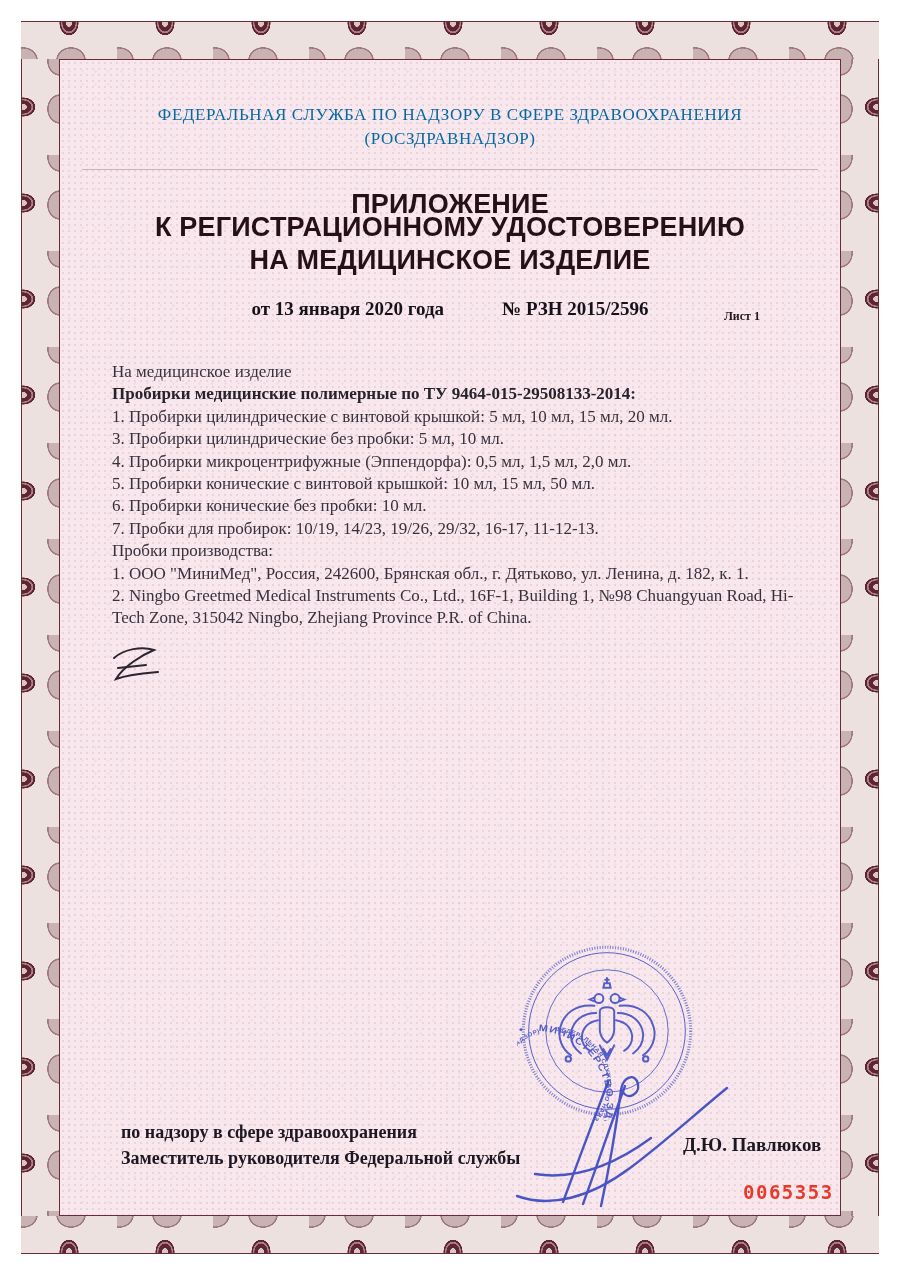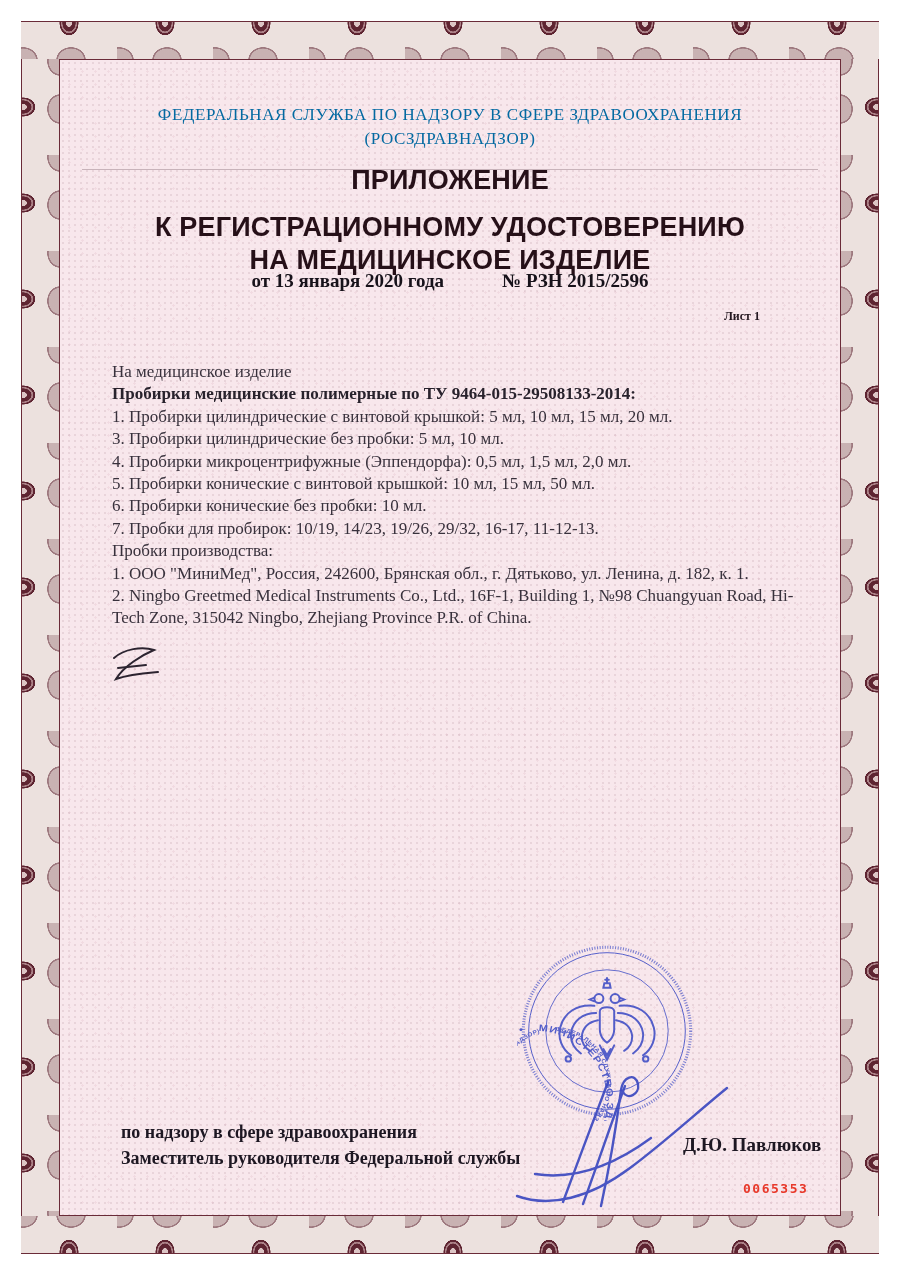--- a/index.html
+++ b/index.html
@@ -49,44 +49,44 @@
     color:#0369a1;font-size:17px;letter-spacing:.6px;line-height:24px;
   }
   .hdr1{top:103px;}
   .hdr2{top:127px;}
   .divider{position:absolute;top:169px;left:82px;right:82px;border-top:1px solid rgba(120,95,105,.38);}
   .title{
     position:absolute;left:0;right:0;text-align:center;
     font-family:"Liberation Sans", sans-serif;font-weight:700;
     font-size:27px;line-height:33px;color:#261018;letter-spacing:.2px;
   }
-  .t1{top:164px;} .t2{top:211px;} .t3{top:244px;}
+  .t1{top:188px;} .t2{top:211px;} .t3{top:244px;}
   .dateline{
-    position:absolute;top:270px;left:0;right:0;
+    position:absolute;top:298px;left:0;right:0;
     display:flex;justify-content:center;gap:58px;
     font-weight:700;font-size:19px;color:#17121a;
   }
   .sheet{position:absolute;top:309px;right:140px;font-weight:700;font-size:12px;color:#241820;}
   .bodyblock{
     position:absolute;left:112px;top:361px;width:712px;
     font-size:17px;line-height:22.4px;color:#38313c;
   }
   .bodyblock .bold{font-weight:700;color:#28222c;}
   .zmark{position:absolute;left:108px;top:642px;}
   .stamp{position:absolute;left:517px;top:941px;width:180px;height:180px;}
   .sig{position:absolute;left:505px;top:1046px;}
   .signer{
     position:absolute;left:121px;top:1119px;
     font-weight:700;font-size:18px;line-height:26px;color:#1d1722;
   }
   .name{position:absolute;left:683px;top:1134px;font-weight:700;font-size:19px;color:#1d1722;}
   .serial{
     position:absolute;left:743px;top:1181px;
     font-family:"DejaVu Sans Mono", monospace;font-weight:700;
-    font-size:13px;letter-spacing:1.5px;color:#e8392b;
+    font-size:19px;letter-spacing:1.5px;color:#e8392b;
   }
 </style>
 </head>
 <body>
 
 <div class="gb gb-h gb-top"></div>
 <div class="gb gb-h gb-bottom"></div>
 <div class="gb gb-v gb-left"></div>
 <div class="gb gb-v gb-right"></div>
 

